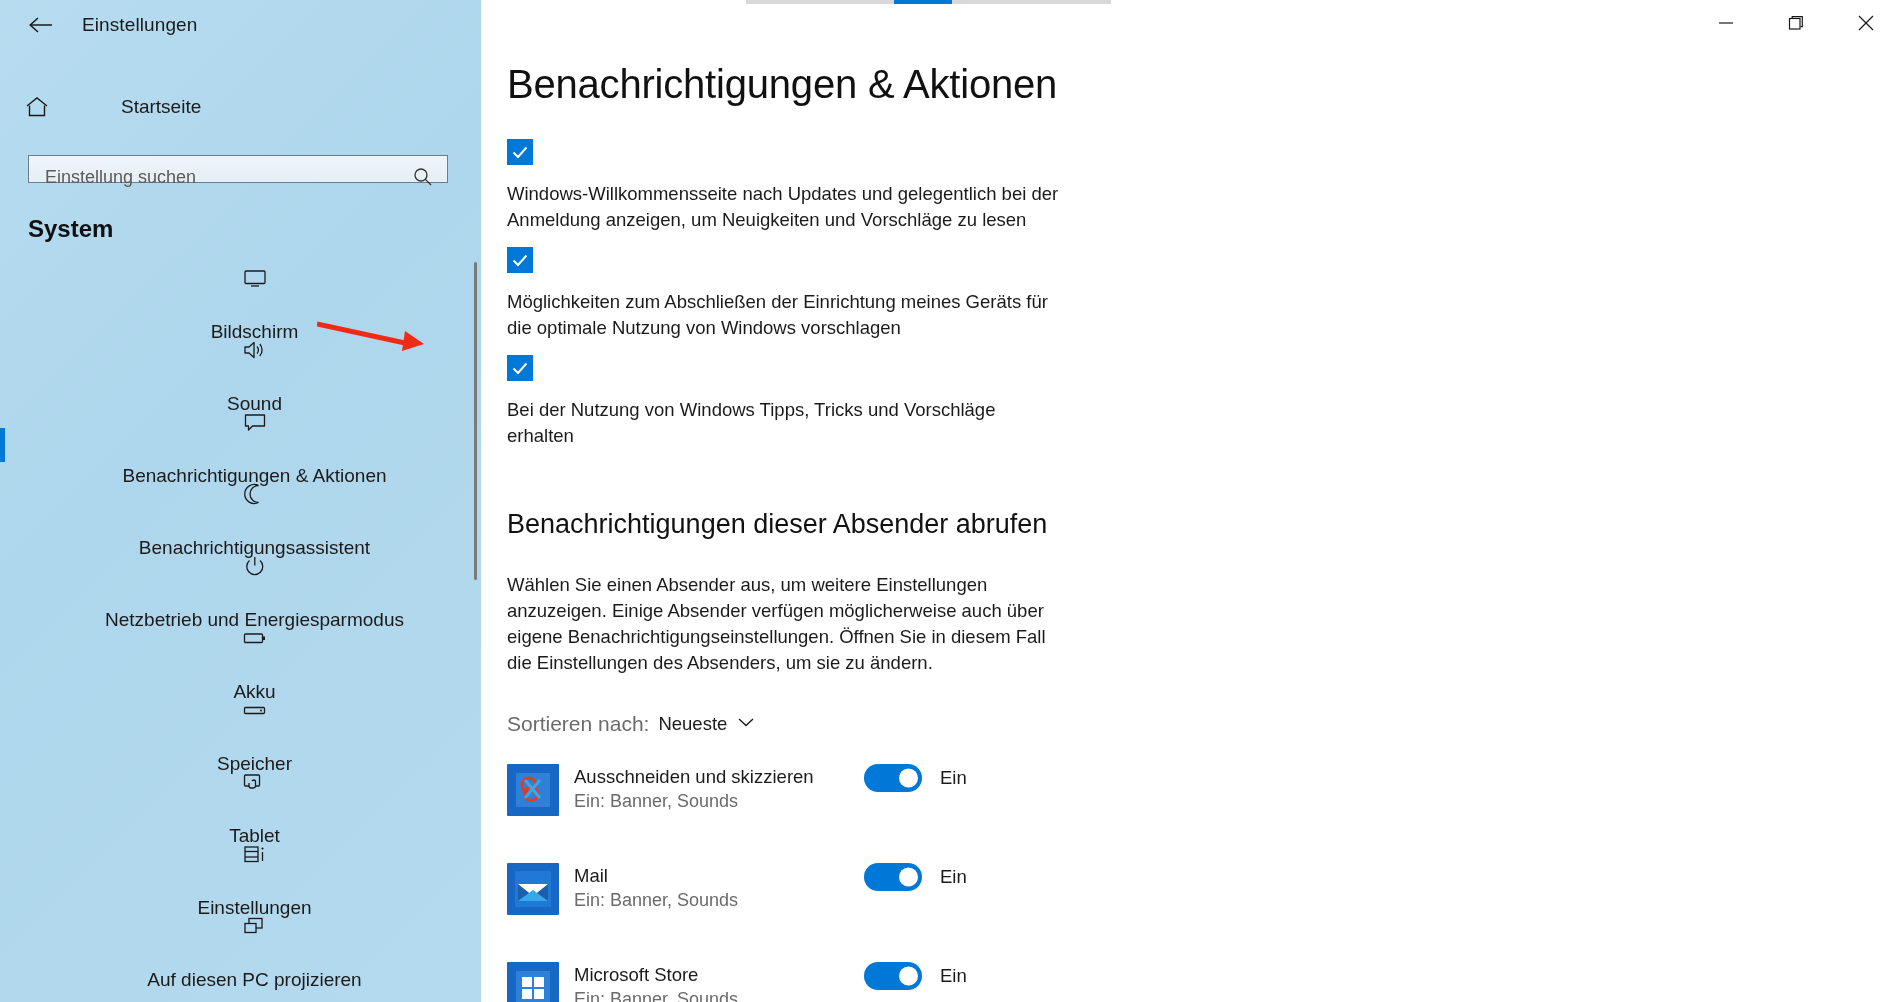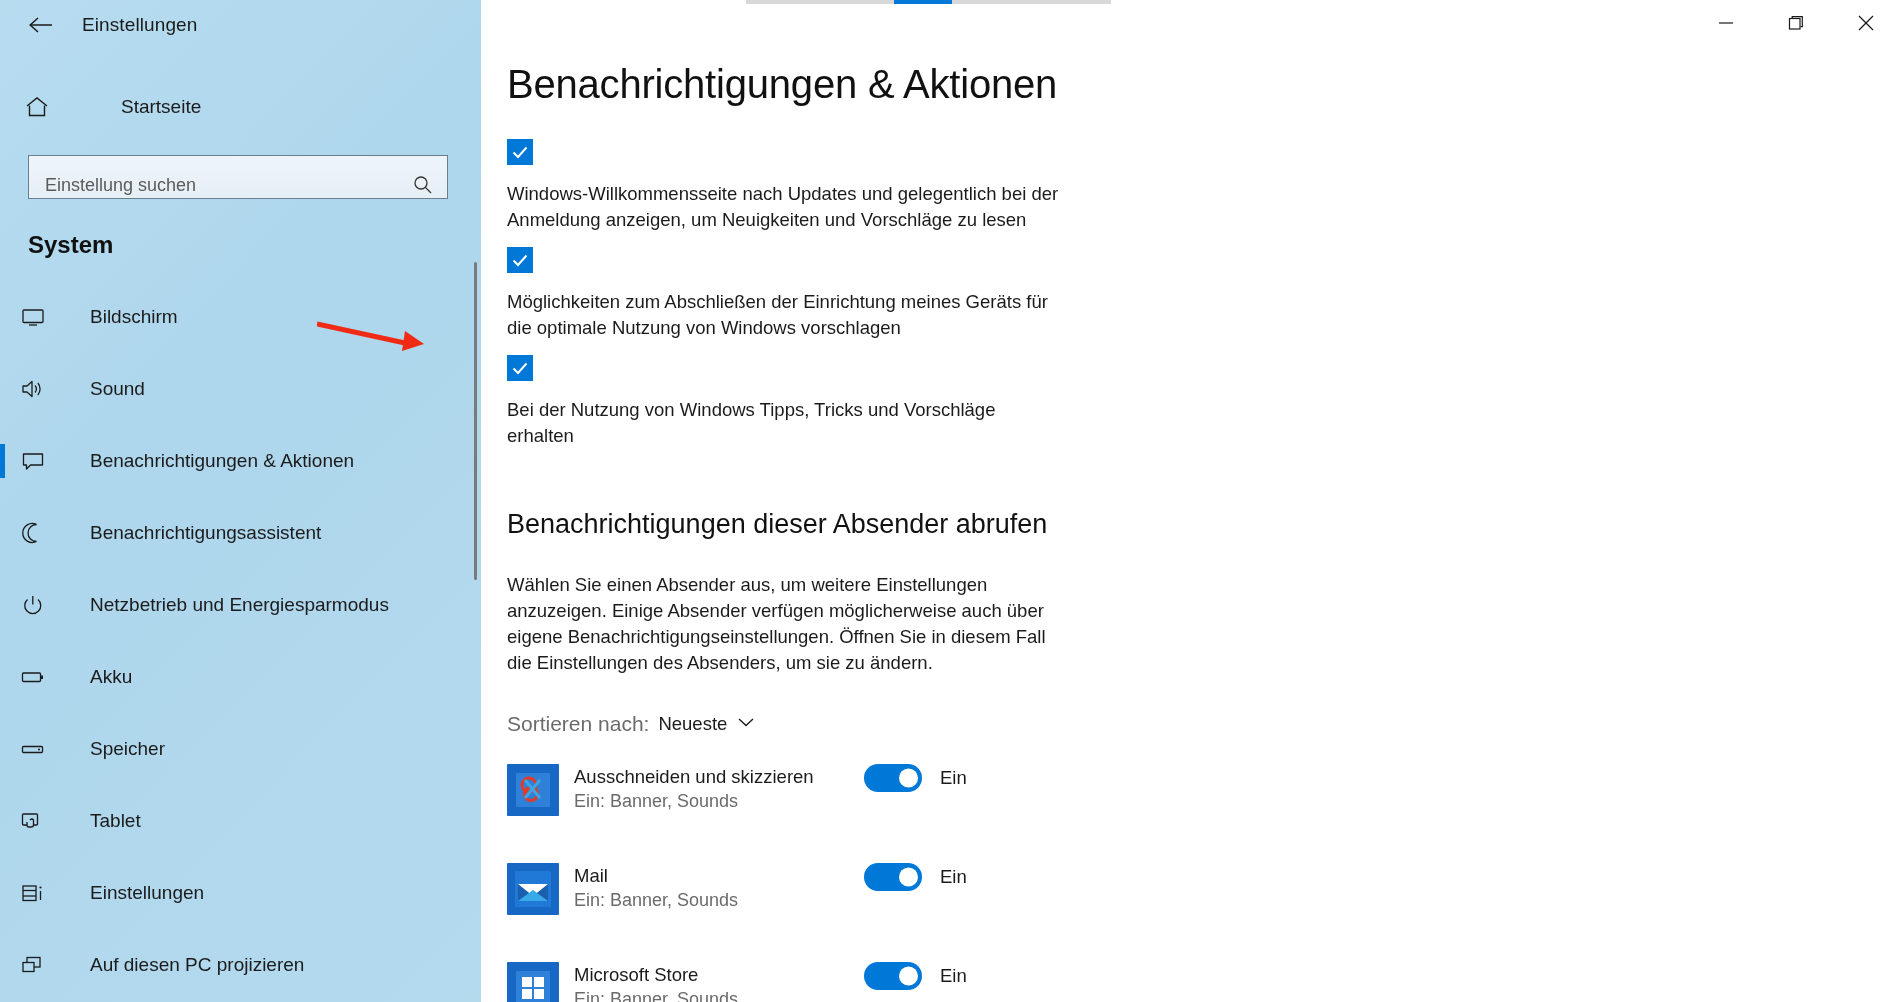--- a/index.html
+++ b/index.html
@@ -63,21 +63,21 @@
     height: 48px;
     margin-top: 33px;
     cursor: pointer;
   }
   .home-row .nav-ico { width: 26px; display:flex; justify-content:center; }
   .home-label { font-size: 19px; color: #1b1b1b; margin-left: 41px; }
 
   .search-wrap {
     margin: 24px 0 0 28px;
     width: 420px;
-    height: 44px;
+    height: 28px;
     background: linear-gradient(180deg,#eef5fa 0%, #e6eff6 100%);
     border: 1px solid #6a7f8b;
     display: flex;
     align-items: center;
     padding: 16px 12px 0 16px;
   }
   .search-wrap input {
     flex: 1;
     border: none;
     outline: none;
@@ -96,23 +96,24 @@
     color: #101010;
   }
 
   .nav-list { margin-top: 22px; }
 
   .nav-item {
     position: relative;
     height: 72px;
     display: flex;
     align-items: center;
-    gap: 44px;
-    padding-left: 20px;
-    cursor: pointer;
+    gap: 30px;
+    padding-left: 28px;
+    cursor: pointer;
+    flex-direction: column;
   }
   .nav-item .nav-ico {
     width: 26px;
     display: flex;
     justify-content: center;
     align-items: center;
     flex: 0 0 26px;
   }
   .nav-item .nav-label {
     font-size: 19px;

